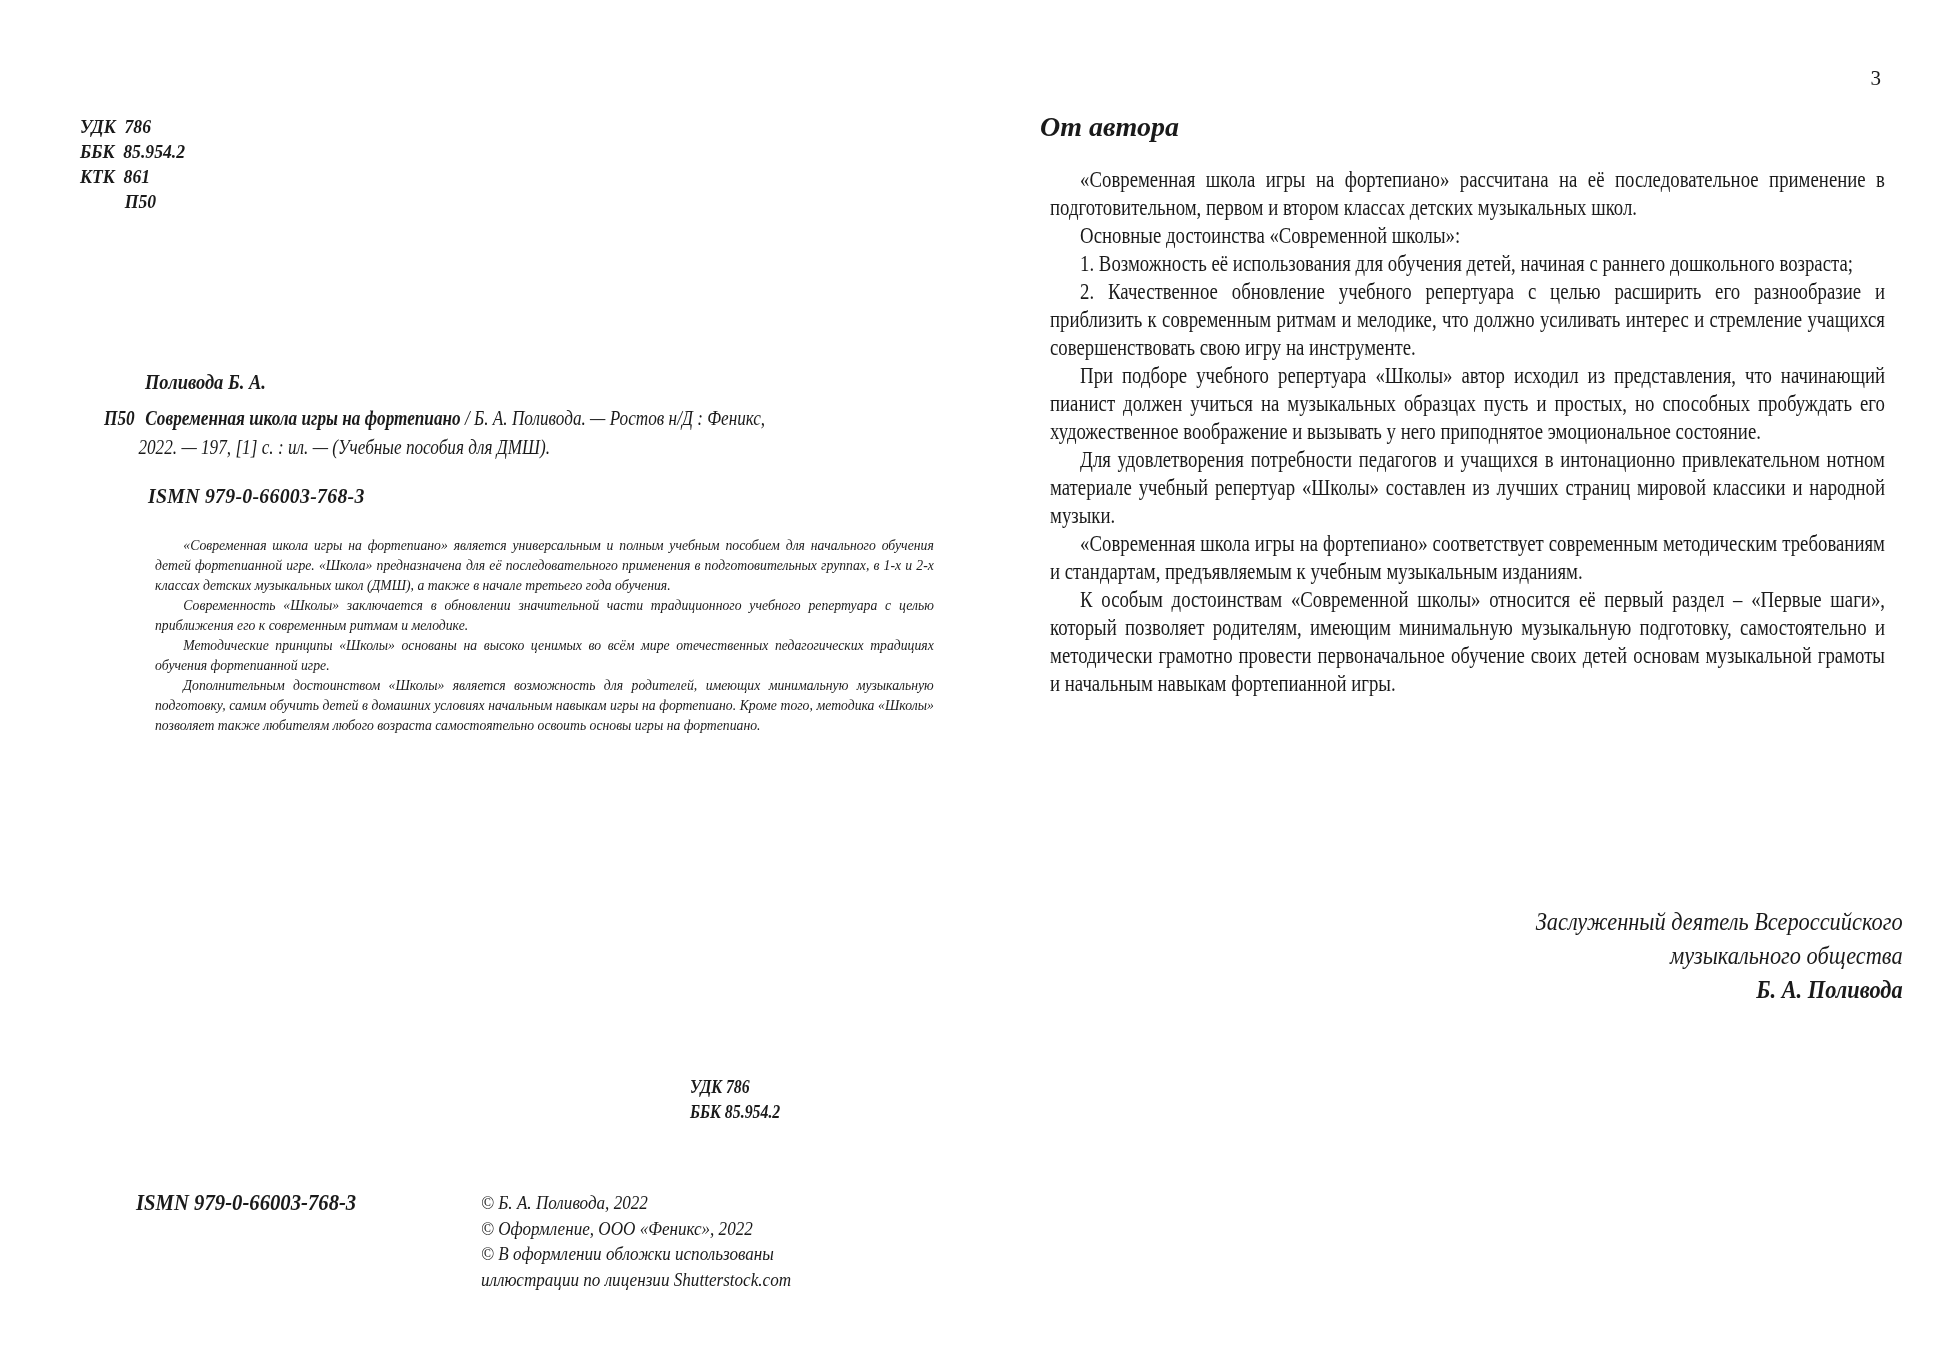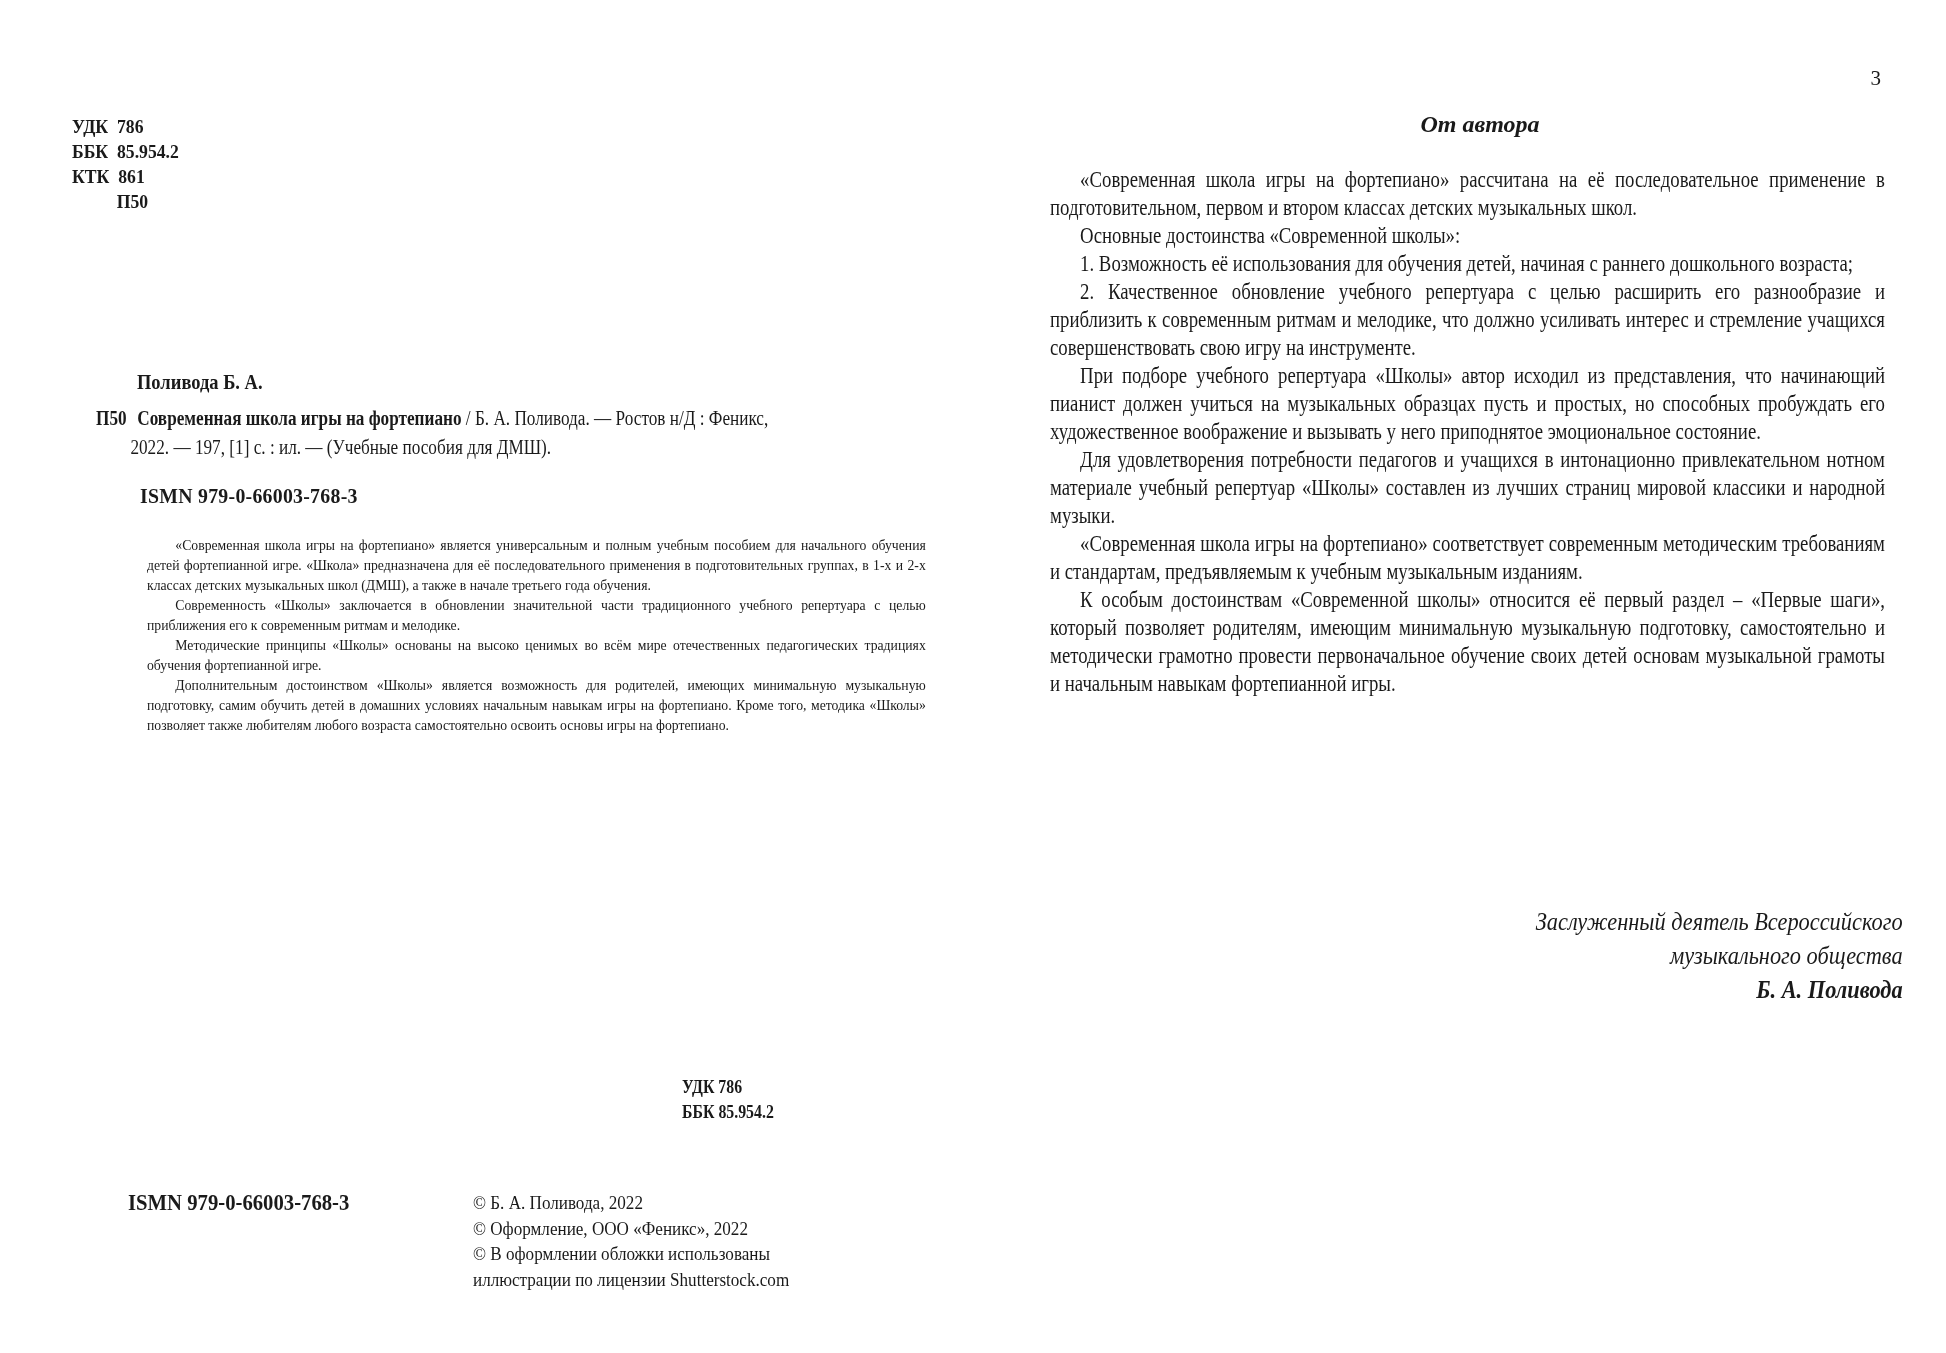--- a/index.html
+++ b/index.html
@@ -13,21 +13,21 @@
       position: relative;
       overflow: hidden;
       color: #1a1a1a;
       font-family: "Liberation Serif", "DejaVu Serif", serif;
     }
     .page {
       position: absolute;
       top: 0;
       height: 1353px;
     }
-    .page-left { left: 0; width: 973px; }
+    .page-left { left: 8px; width: 973px; font-style: italic; }
     .page-right { left: 973px; width: 973px; }
 
     
     .class-codes {
       position: absolute;
       left: 72px;
       top: 114px;
       font-weight: bold;
       font-size: 19px;
       line-height: 25px;
@@ -120,24 +120,24 @@
       position: absolute;
       right: 65px;
       top: 66px;
       font-size: 21px;
     }
     .foreword-title {
       position: absolute;
       left: 67px;
       width: 880px;
       top: 111px;
-      text-align: center;
+      text-align: left;
       font-weight: bold;
       font-style: italic;
-      font-size: 24px;
+      font-size: 28px;
     }
     .foreword-body {
       position: absolute;
       left: 77px;
       top: 166px;
       width: 1000px;
       font-size: 22.5px;
       line-height: 28px;
       text-align: justify;
       transform: scaleX(0.835);

